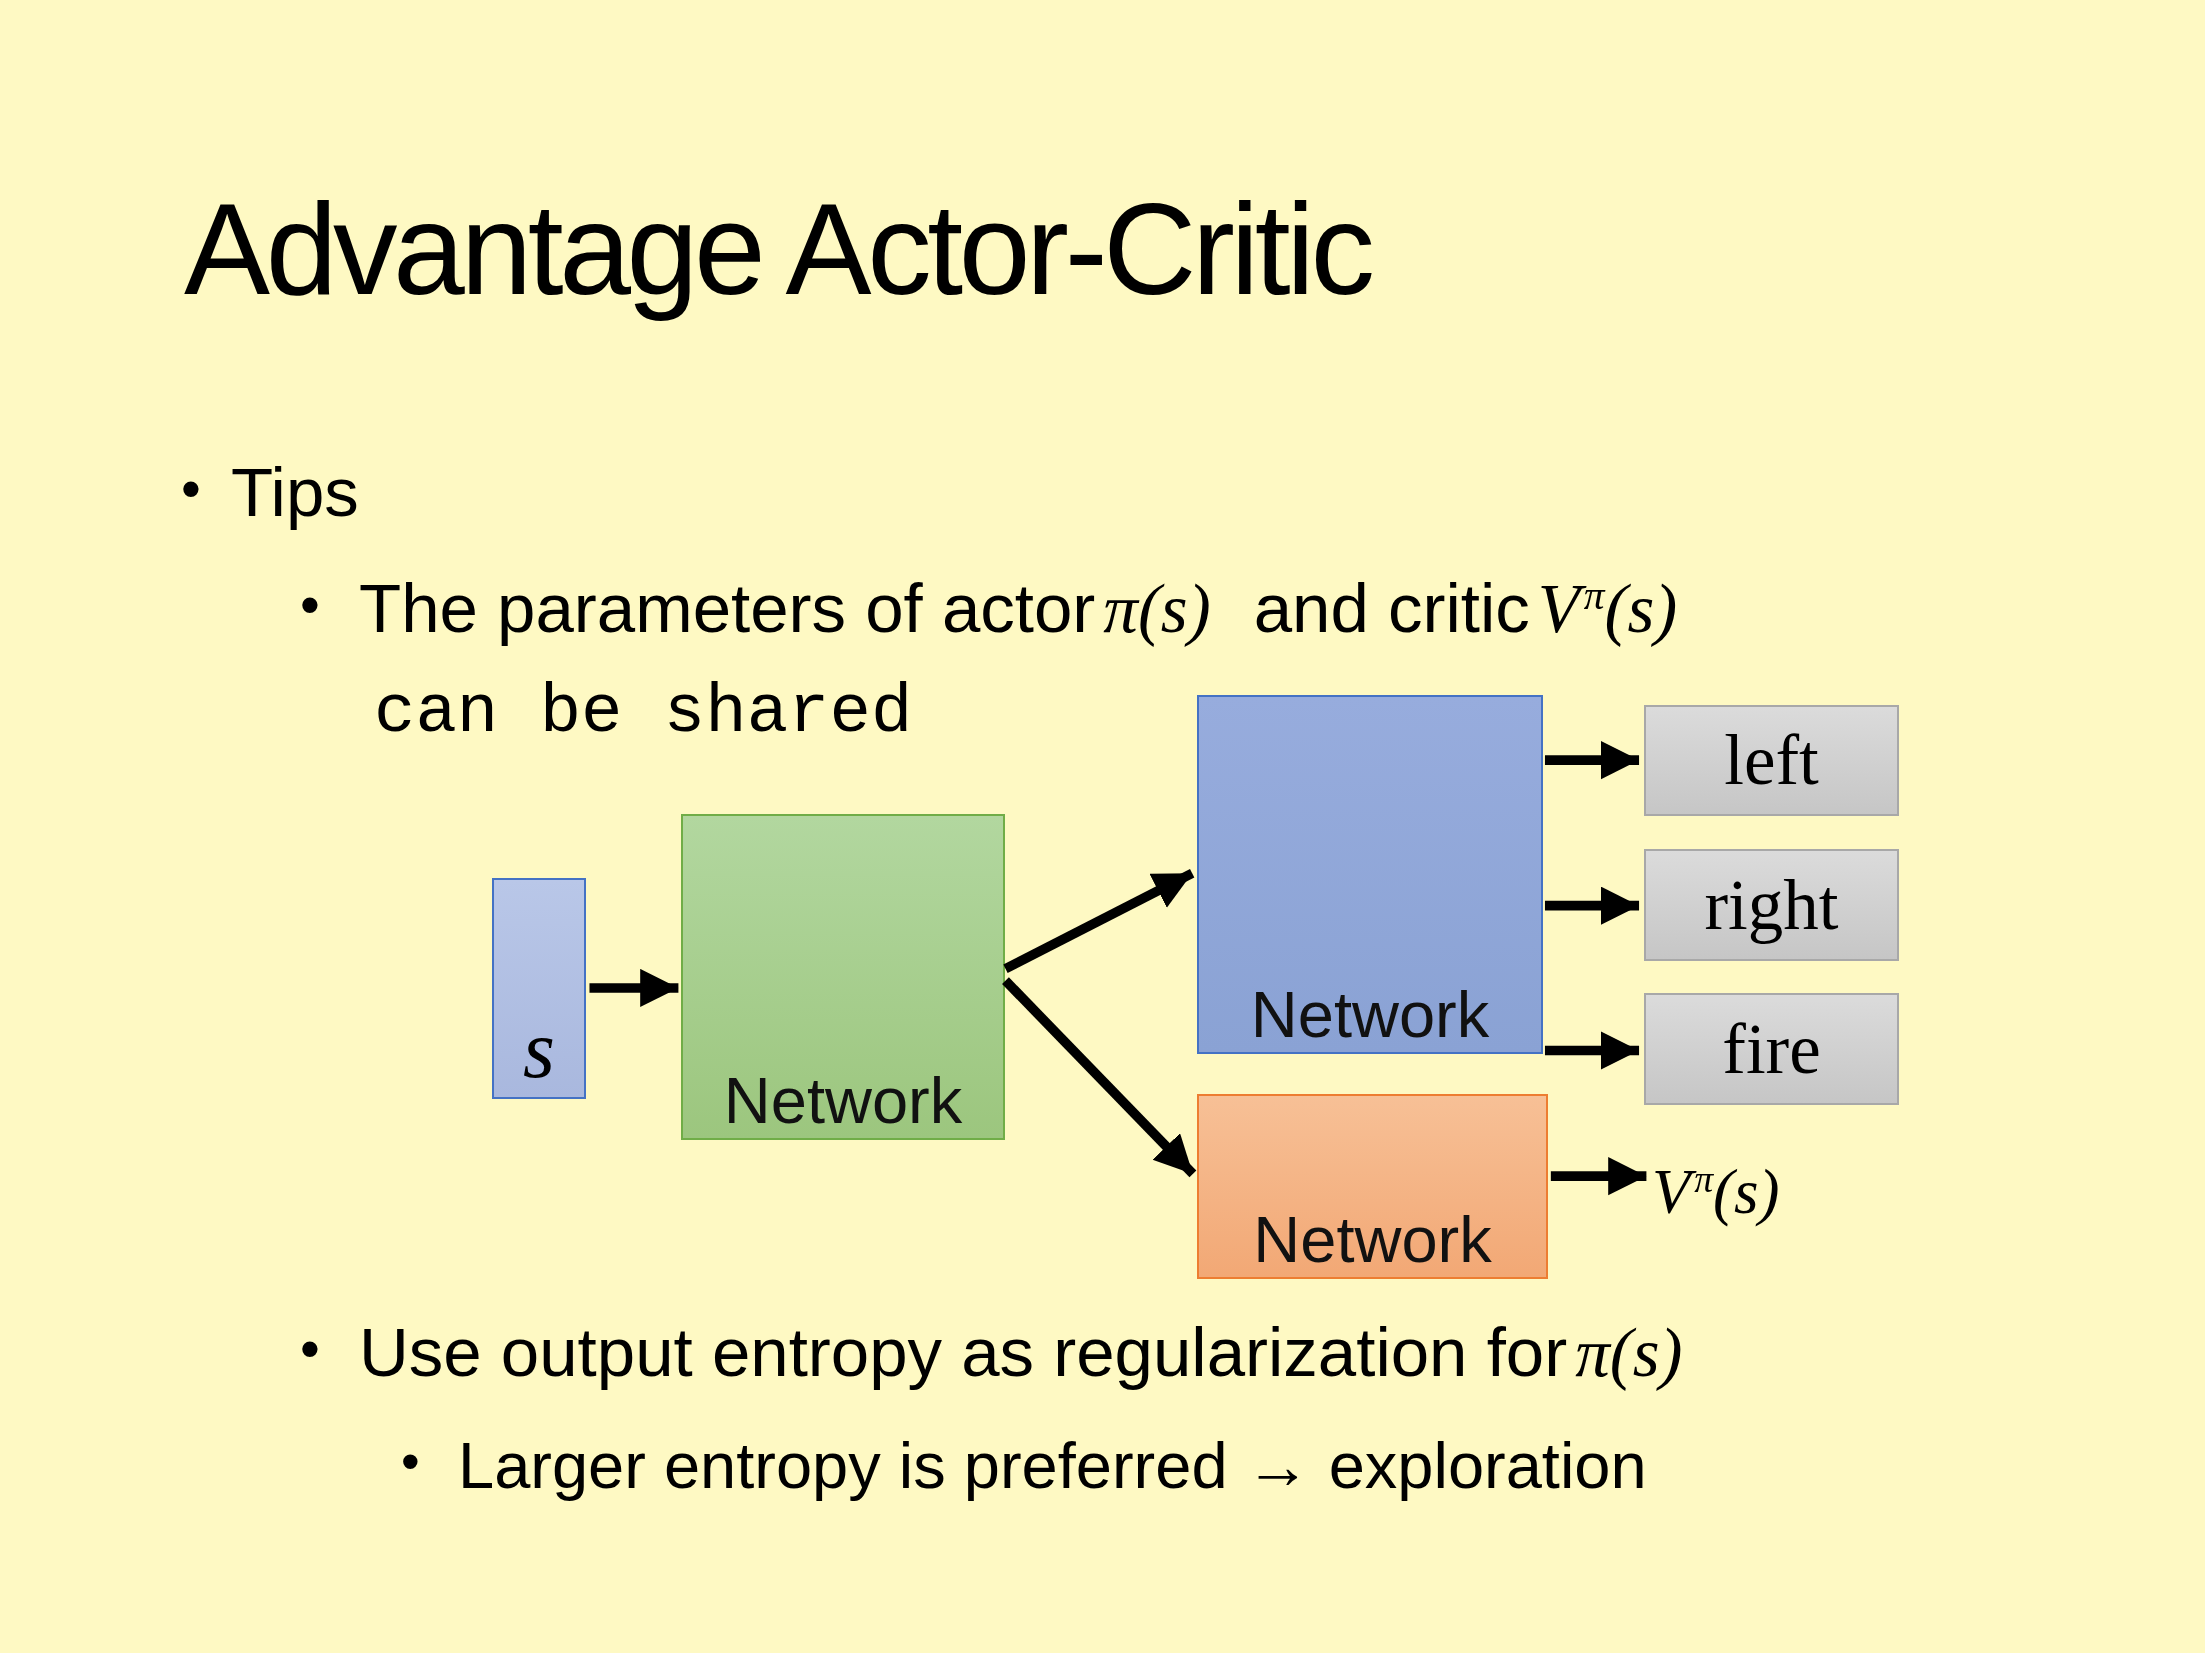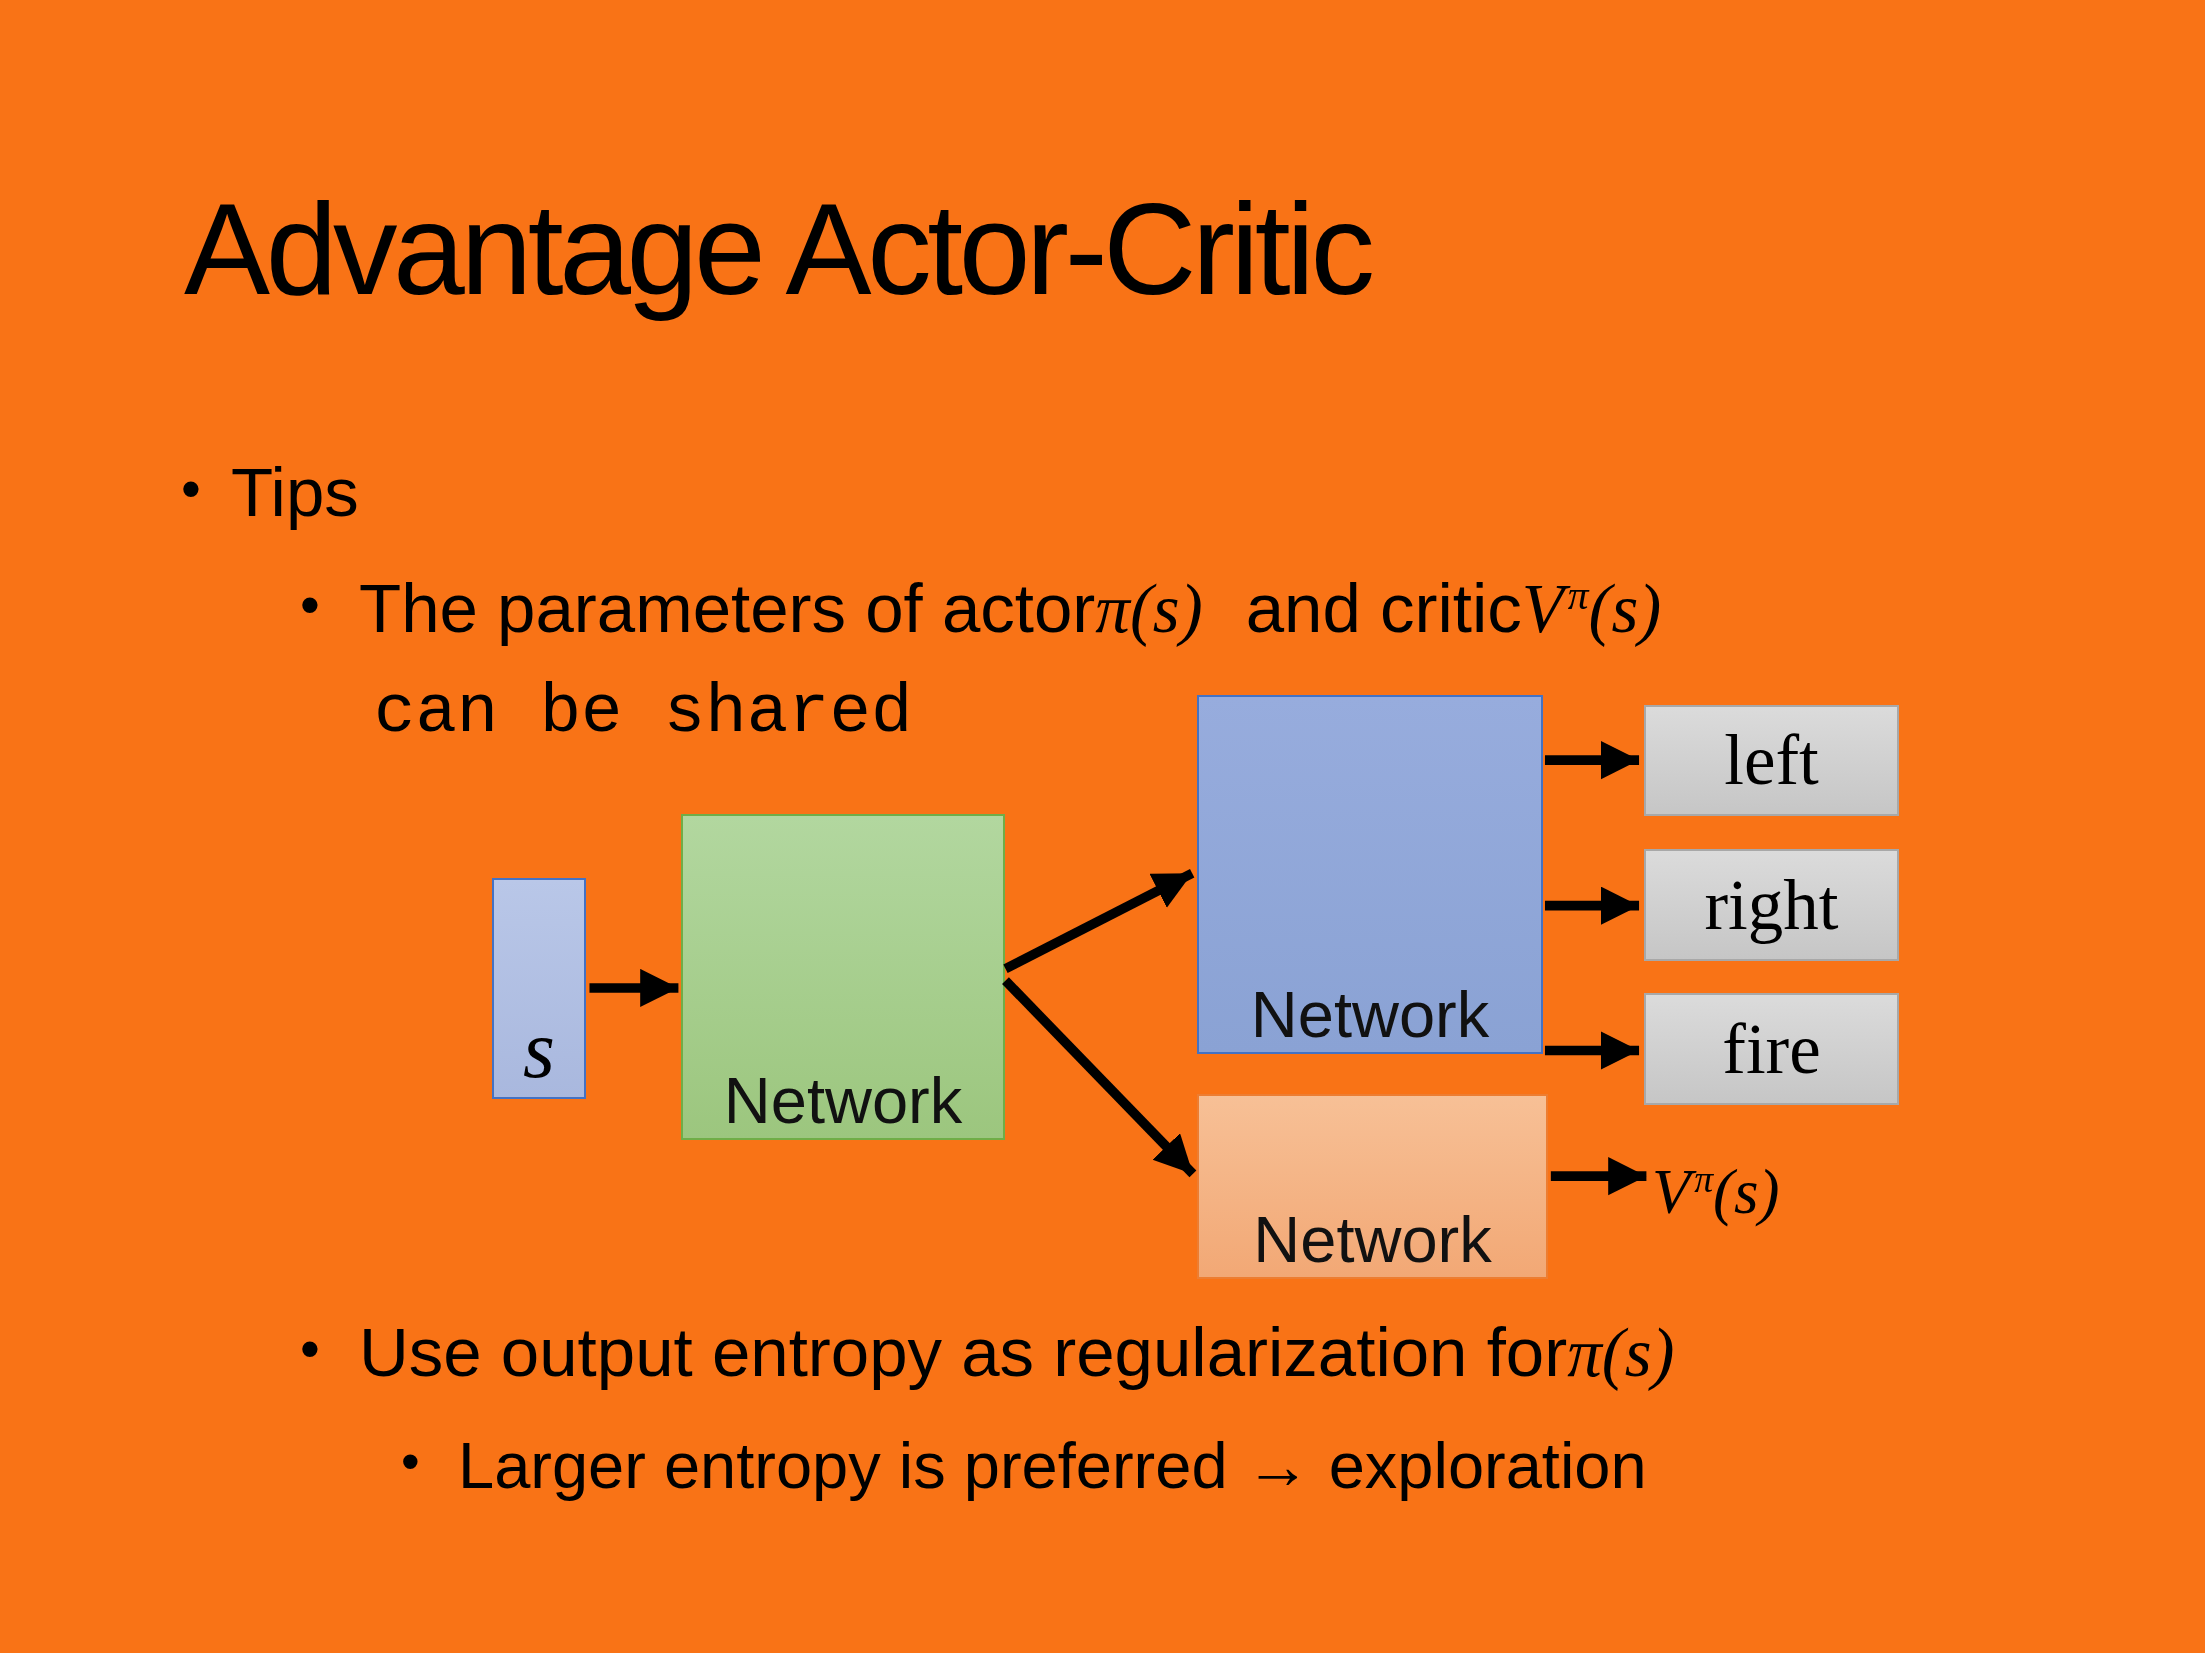--- a/index.html
+++ b/index.html
@@ -1,33 +1,33 @@
 <!DOCTYPE html>
 <html style="font-size:11.8px"><head>
 <meta charset="utf-8">
 <style>
   * { margin:0; padding:0; box-sizing:border-box; }
   html,body { background:#ffffff; }
   body { width:2205px; height:1654px; font-family:"Liberation Sans", sans-serif; color:#000; }
-  .slide { position:relative; width:2205px; height:1654px; background:#f97316; overflow:hidden; }
+  .slide { position:relative; width:2205px; height:1654px; background:#fef9c3; overflow:hidden; }
 
   .title { position:absolute; left:184px; top:175px; font-size:129px; letter-spacing:-4.4px;
            font-weight:400; color:#000; white-space:nowrap; }
 
   .line { position:absolute; display:flex; align-items:flex-start; white-space:nowrap; line-height:1.25; }
   .l1, .l2 { font-size:69px; }
   .l3 { font-size:65px; }
   .bullet { flex:none; }
   .l1 .bullet { width:50px; font-size:0.82em; padding-top:4.4px; }
   .l2 .bullet { width:59px; font-size:0.82em; padding-top:4.4px; }
   .l3 .bullet { width:57px; font-size:0.82em; padding-top:4.4px; }
 
   .math { font-family:"Liberation Serif", serif; font-style:italic; }
   .msup { font-size:0.60em; vertical-align:0.55em; margin-left:3.7px; }
-  .gapl { margin-left:0; }
+  .gapl { margin-left:8px; }
   .gapl2 { margin-left:43px;margin-top:21px; }
 
   .dbox { position:absolute; display:flex; align-items:flex-end; justify-content:center; }
   .state-box  { left:492px;  top:878px; width:94px; height:221px;
                 background:linear-gradient(180deg,#b9c7e8,#a9b8de); border:2.2px solid #4472c4; }
   .state-box .lbl { font-family:"Liberation Serif",serif; font-style:italic; font-size:82px; }
   .shared-box { left:681px;  top:814px; width:324px; height:326px;
                 background:linear-gradient(180deg,#b2d79f,#9cc67e); border:2.2px solid #70ad47; }
   .actor-box  { left:1197px; top:695px;  width:346px; height:359px;
                 background:linear-gradient(180deg,#97acdd,#8aa2d4); border:2.2px solid #4472c4; }

